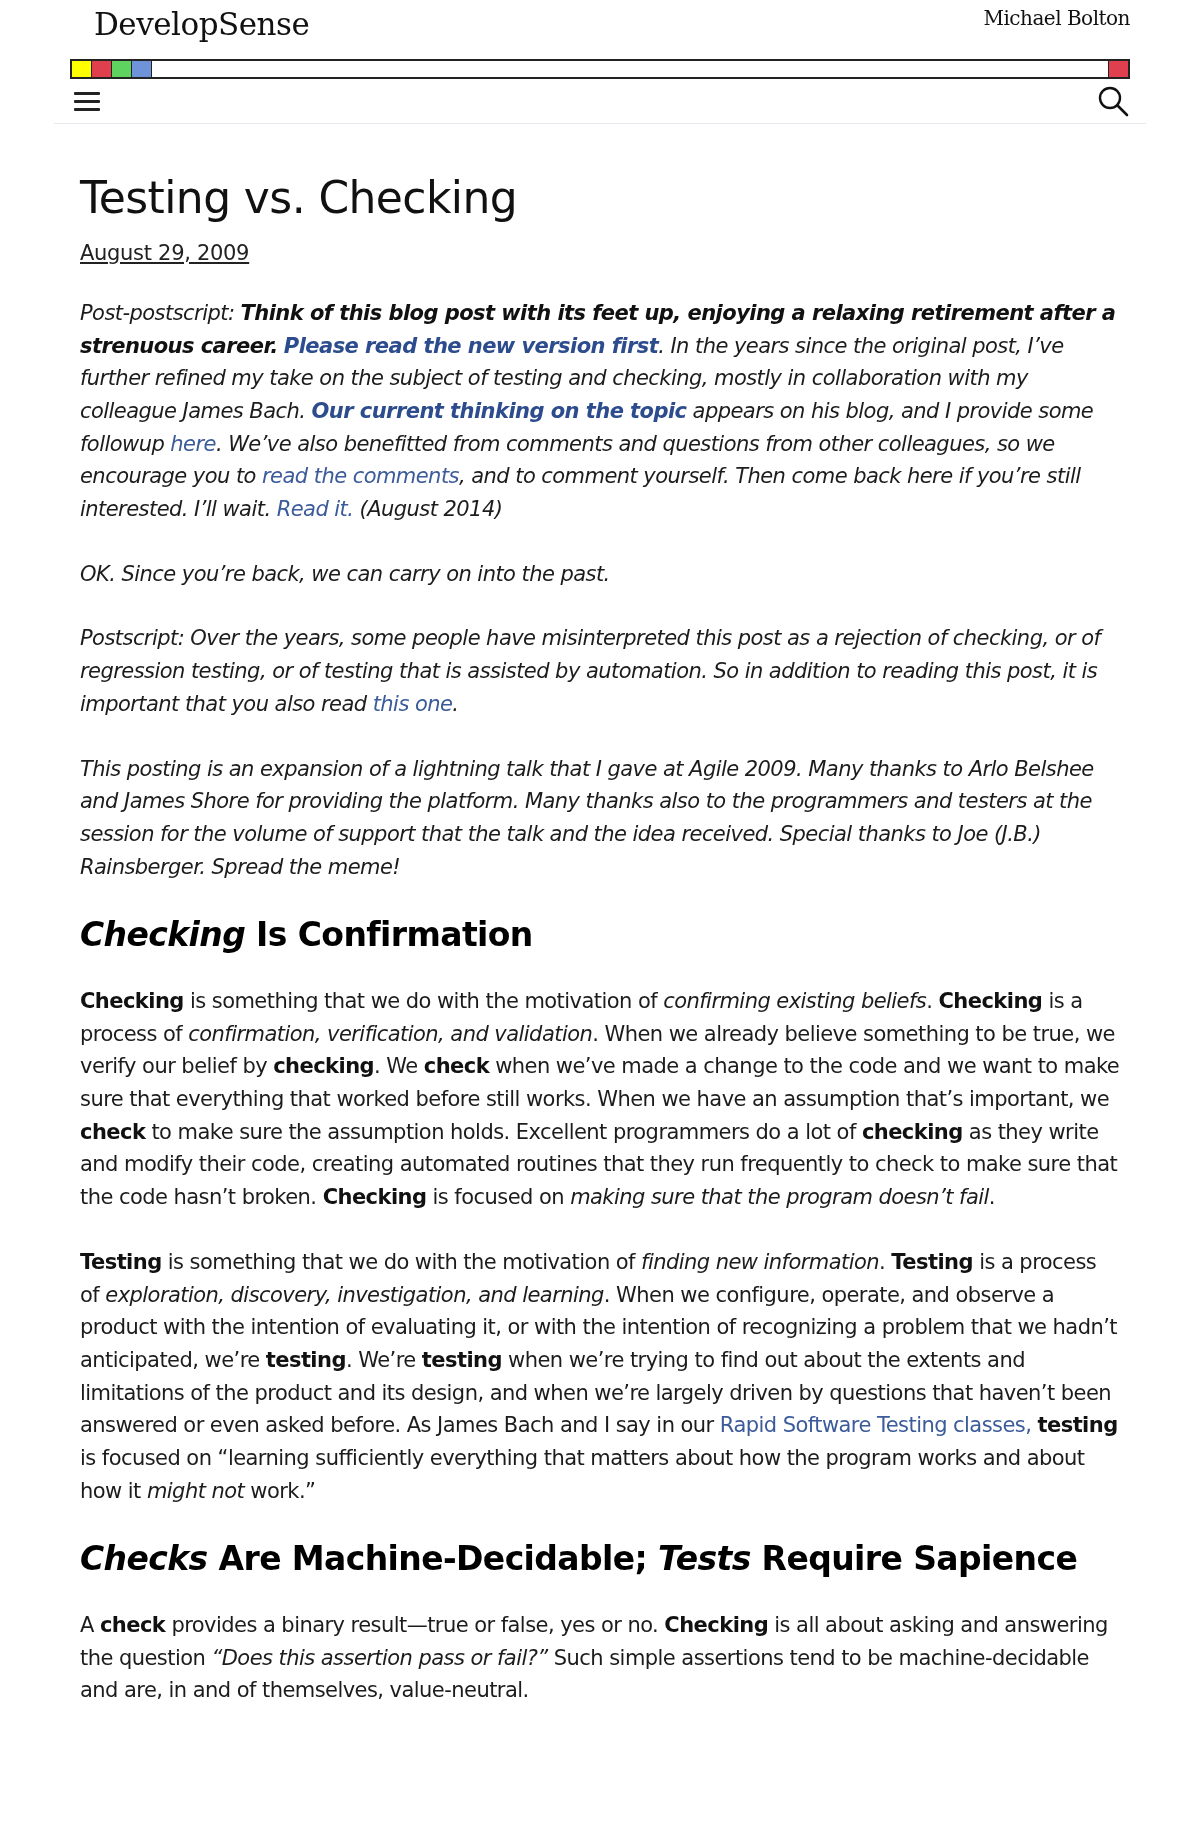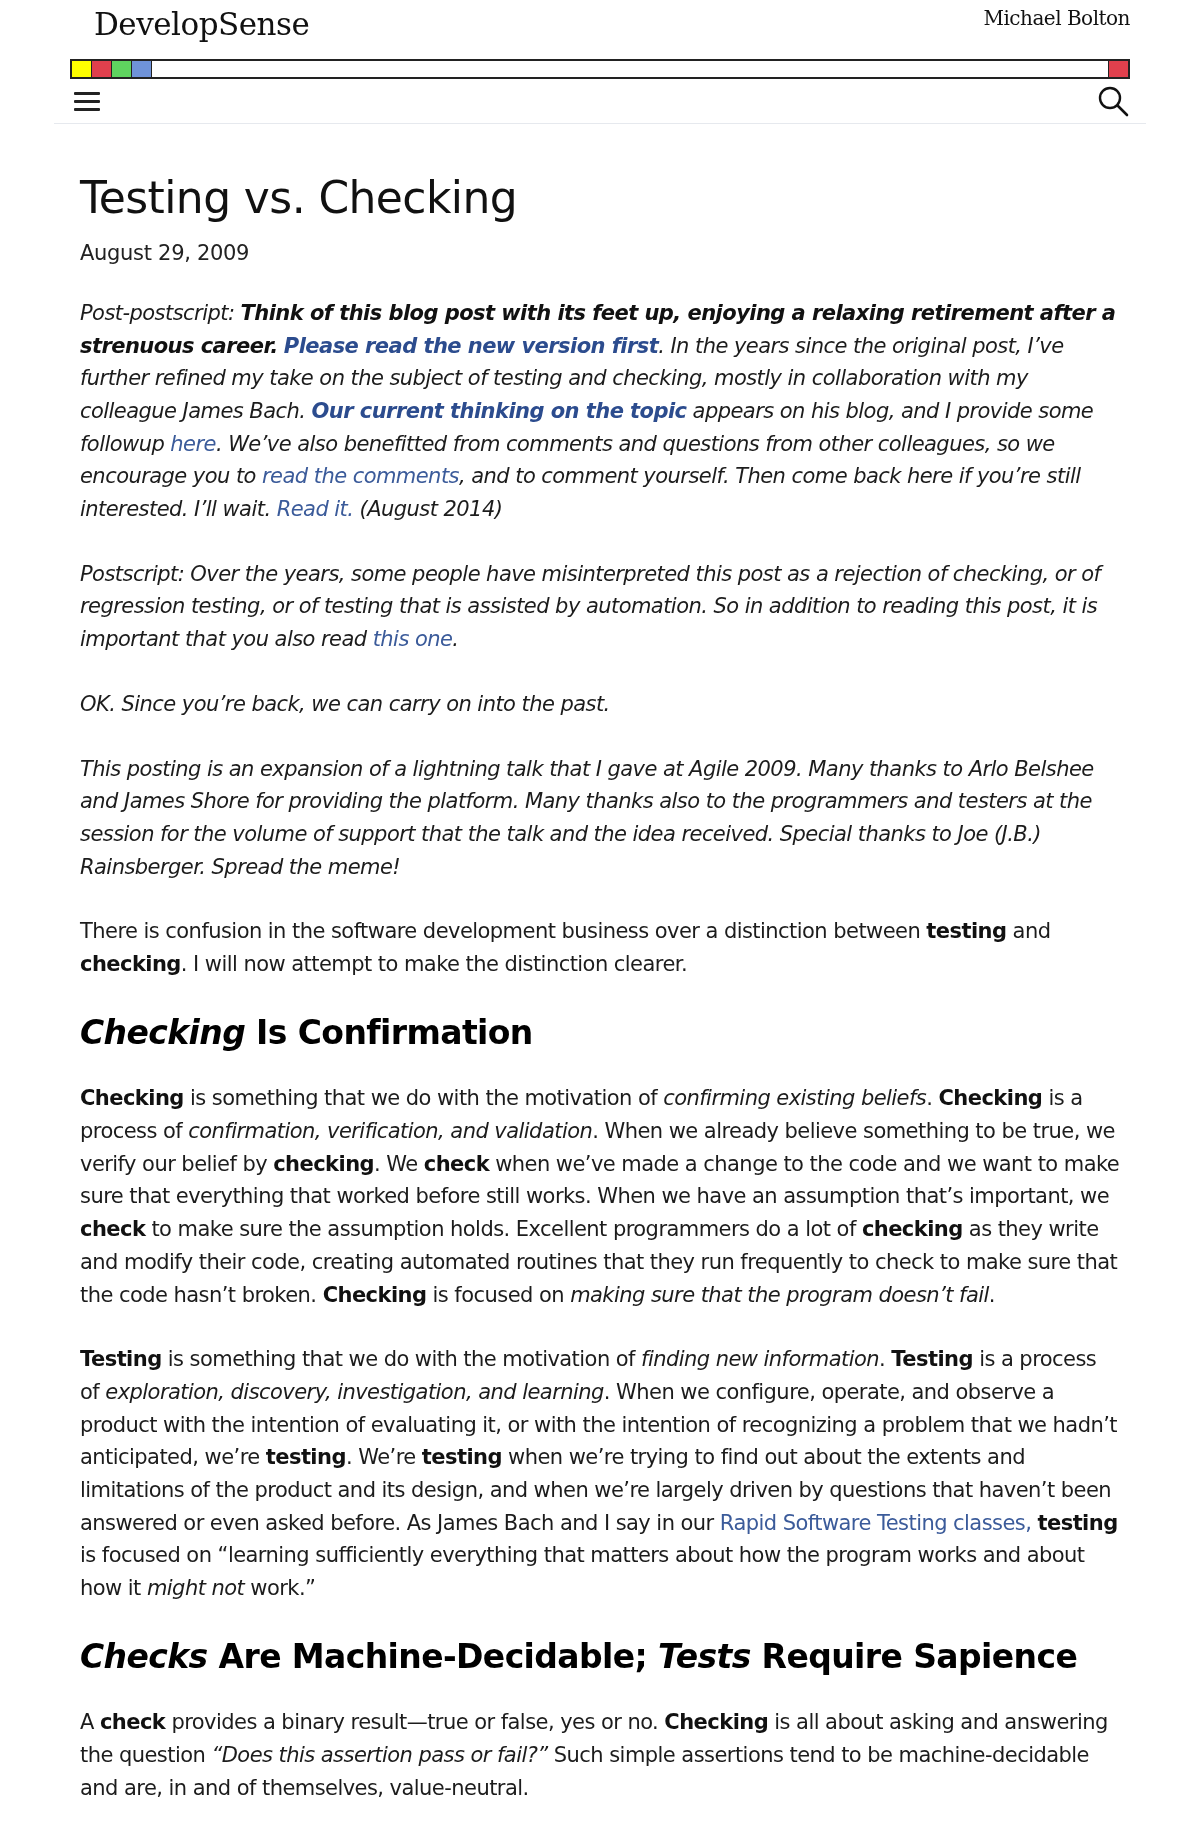--- a/index.html
+++ b/index.html
@@ -64,20 +64,21 @@
       letter-spacing: -0.6px;
       margin-top: 48px;
       line-height: 1.2;
       color: #111;
     }
     .post-date {
       font-size: 21px;
       margin-top: 16px;
       color: #222;
       letter-spacing: -0.3px;
+      text-decoration: underline;
     }
     .post-body { margin-top: 32px; }
     .post-body p {
       font-size: 21px;
       line-height: 32.7px;
       letter-spacing: -0.55px;
       margin-bottom: 32px;
       color: #1c1c1c;
     }
     .post-body p.italic { font-style: italic; }
@@ -125,23 +126,22 @@
       <line x1="21.5" y1="21.5" x2="31" y2="31" stroke="#111" stroke-width="2.6" stroke-linecap="round"></line>
     </svg>
   </div>
 </header>
 
 <main class="article">
   <h1 class="post-title">Testing vs. Checking</h1>
   <div class="post-date">August 29, 2009</div>
   <div class="post-body" id="post-body">
       <p class="italic"><span>Post-postscript: </span><b>Think of this blog post with its feet up, enjoying a relaxing retirement after a strenuous career.</b><span> </span><a class="bold">Please read the new version first</a><span>. In the years since the original post, I’ve further refined my take on the subject of testing and checking, mostly in collaboration with my colleague James Bach. </span><a class="bold">Our current thinking on the topic</a><span> appears on his blog, and I provide some followup </span><a>here</a><span>. We’ve also benefitted from comments and questions from other colleagues, so we encourage you to </span><a>read the comments</a><span>, and to comment yourself. Then come back here if you’re still interested. I’ll wait. </span><a>Read it.</a><span> (August 2014)</span></p>
+      <p class="italic"><span>OK. Since you’re back, we can carry on into the past.</span></p>
       <p class="italic"><span>Postscript: Over the years, some people have misinterpreted this post as a rejection of checking, or of regression testing, or of testing that is assisted by automation. So in addition to reading this post, it is important that you also read </span><a>this one</a><span>.</span></p>
-      <p class="italic"><span>OK. Since you’re back, we can carry on into the past.</span></p>
       <p class="italic"><span>This posting is an expansion of a lightning talk that I gave at Agile 2009. Many thanks to Arlo Belshee and James Shore for providing the platform. Many thanks also to the programmers and testers at the session for the volume of support that the talk and the idea received. Special thanks to Joe (J.B.) Rainsberger. Spread the meme!</span></p>
-      <p><span>There is confusion in the software development business over a distinction between </span><b>testing</b><span> and </span><b>checking</b><span>. I will now attempt to make the distinction clearer.</span></p>
       <h2><i>Checking</i><span> Is Confirmation</span></h2>
       <p><b>Checking</b><span> is something that we do with the motivation of </span><i>confirming existing beliefs</i><span>. </span><b>Checking</b><span> is a process of </span><i>confirmation, verification, and validation</i><span>. When we already believe something to be true, we verify our belief by </span><b>checking</b><span>. We </span><b>check</b><span> when we’ve made a change to the code and we want to make sure that everything that worked before still works. When we have an assumption that’s important, we </span><b>check</b><span> to make sure the assumption holds. Excellent programmers do a lot of </span><b>checking</b><span> as they write and modify their code, creating automated routines that they run frequently to check to make sure that the code hasn’t broken. </span><b>Checking</b><span> is focused on </span><i>making sure that the program doesn’t fail</i><span>.</span></p>
       <p><b>Testing</b><span> is something that we do with the motivation of </span><i>finding new information</i><span>. </span><b>Testing</b><span> is a process of </span><i>exploration, discovery, investigation, and learning</i><span>. When we configure, operate, and observe a product with the intention of evaluating it, or with the intention of recognizing a problem that we hadn’t anticipated, we’re </span><b>testing</b><span>. We’re </span><b>testing</b><span> when we’re trying to find out about the extents and limitations of the product and its design, and when we’re largely driven by questions that haven’t been answered or even asked before. As James Bach and I say in our </span><a>Rapid Software Testing classes,</a><span> </span><b>testing</b><span> is focused on “learning sufficiently everything that matters about how the program works and about how it </span><i>might not</i><span> work.”</span></p>
       <h2><i>Checks</i><span> Are Machine-Decidable; </span><i>Tests</i><span> Require Sapience</span></h2>
       <p><span>A </span><b>check</b><span> provides a binary result—true or false, yes or no. </span><b>Checking</b><span> is all about asking and answering the question </span><i>“Does this assertion pass or fail?”</i><span> Such simple assertions tend to be machine-decidable and are, in and of themselves, value-neutral.</span></p>
     </div>
 </main>
 
 </body></html>

